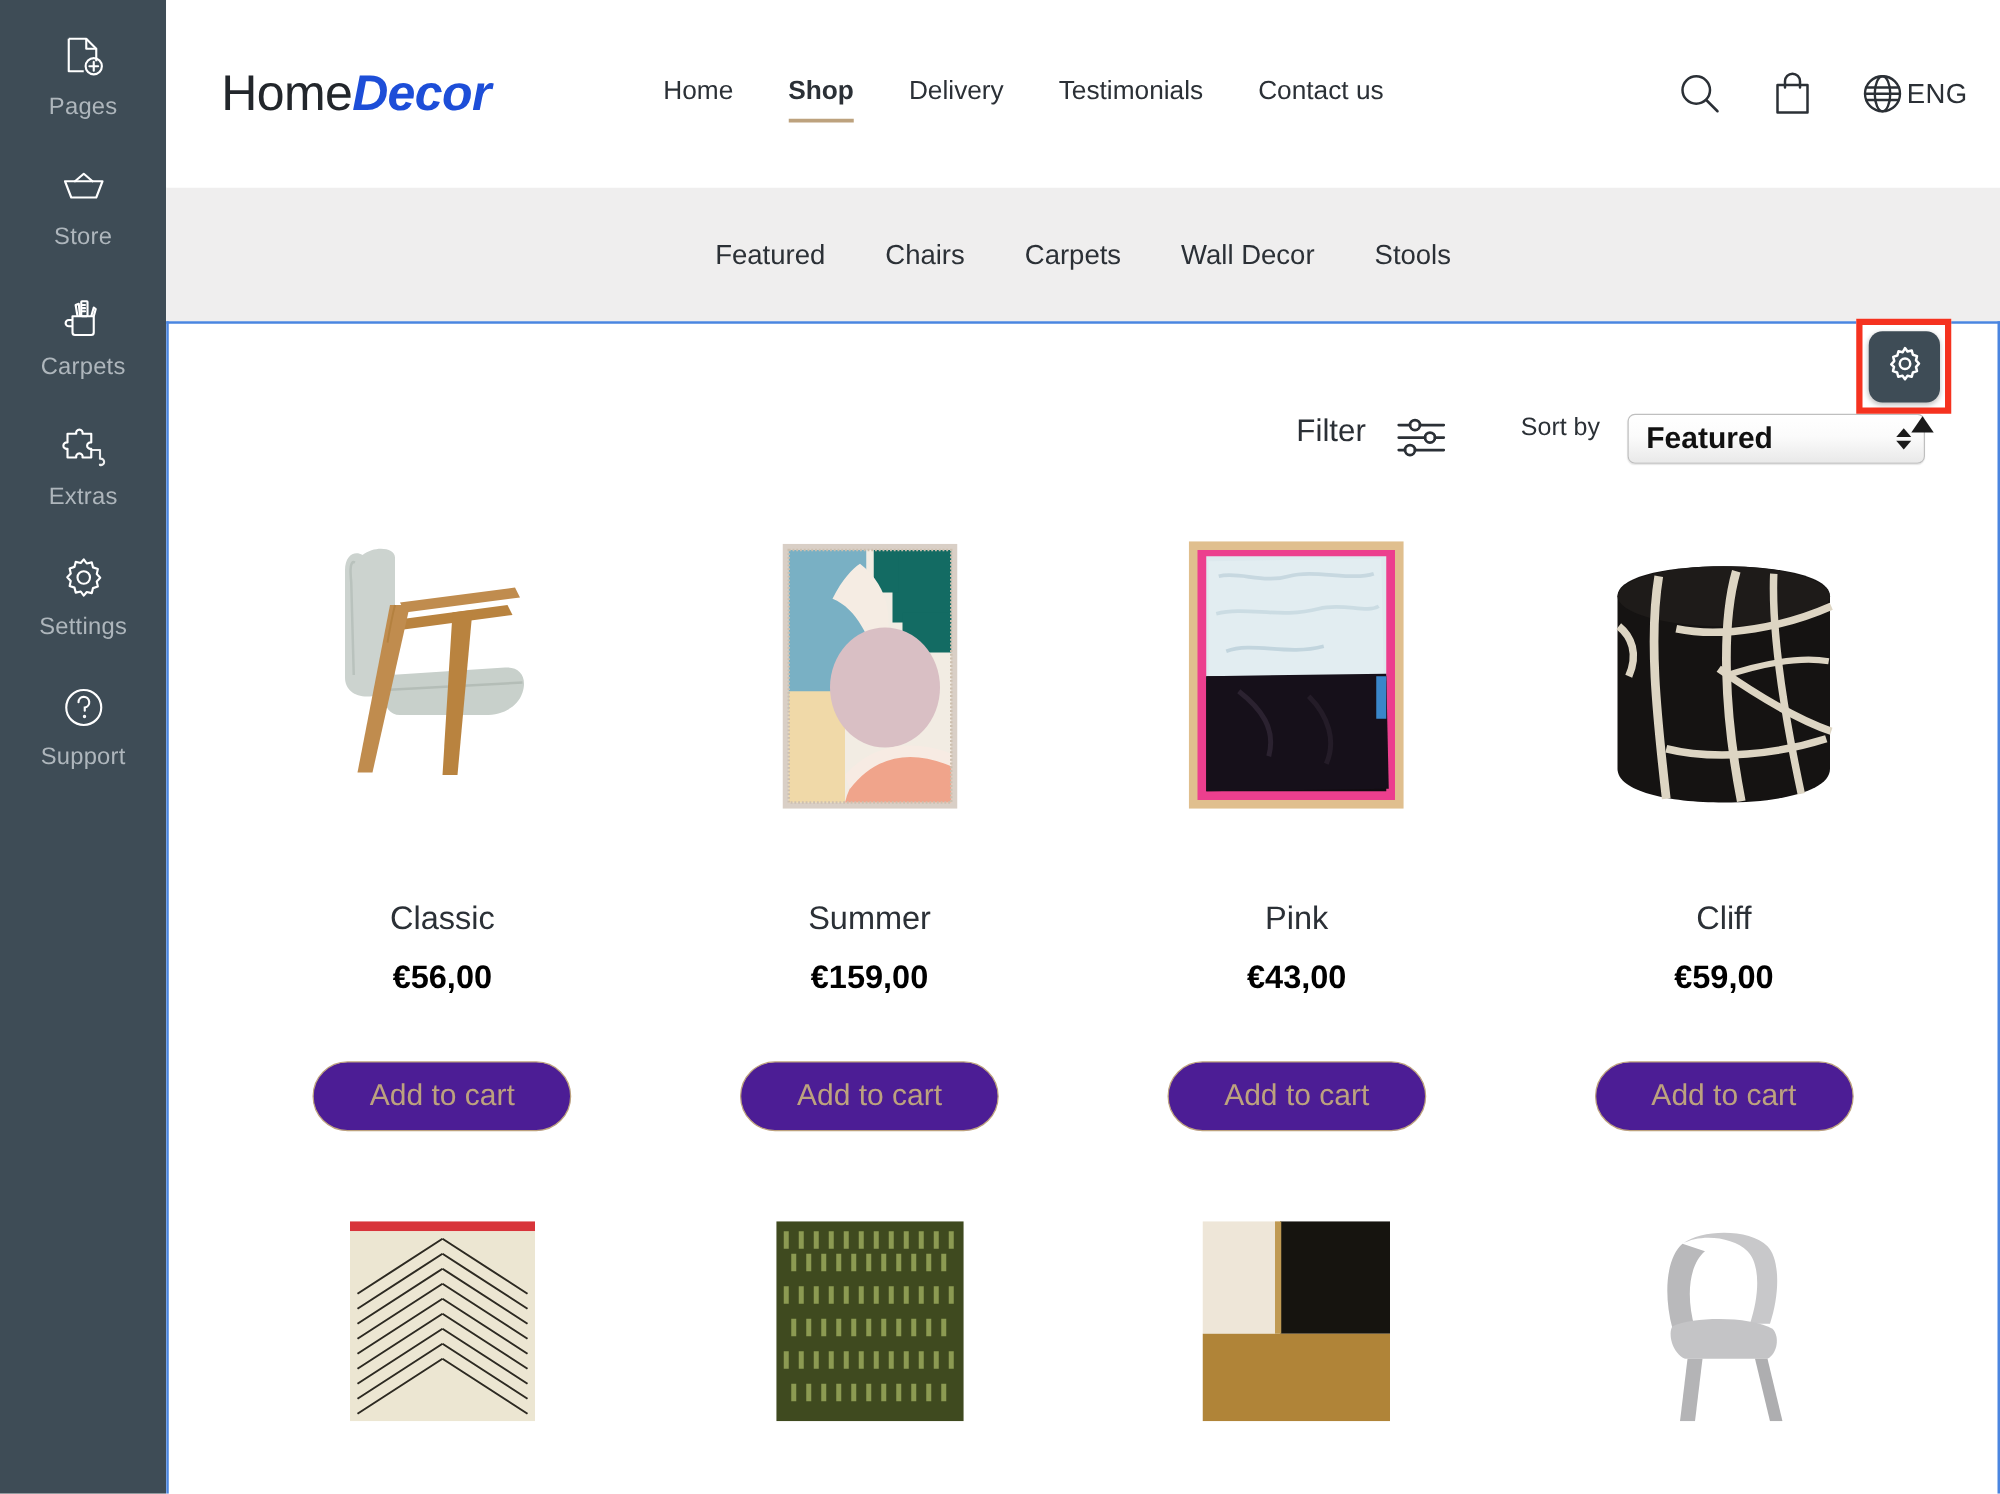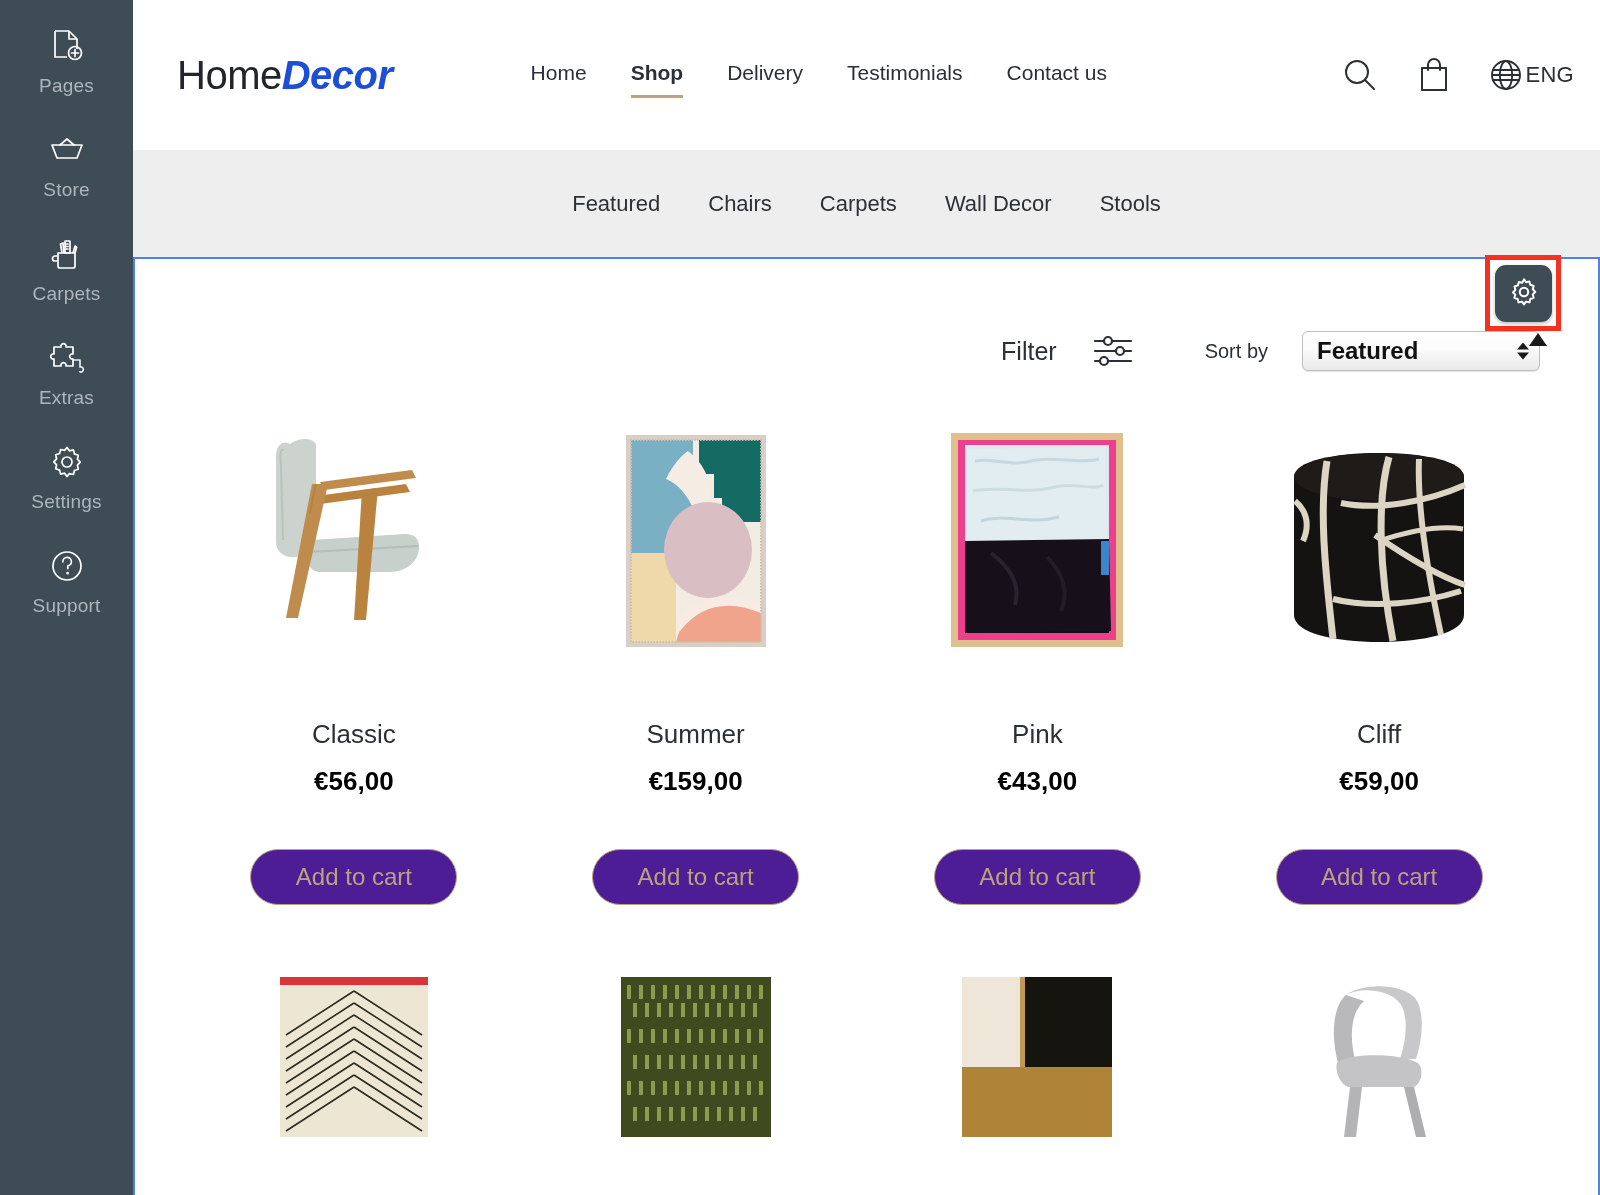--- a/index.html
+++ b/index.html
@@ -77,22 +77,22 @@
     position: relative;
     height: 938px;
     border: 2px solid #4a85e0;
     border-bottom: none;
     background: #fff;
     overflow: hidden;
   }
 
   
   .filter-row {
-    display: flex; align-items: center; justify-content: flex-end;
-    gap: 34px; padding: 72px 58px 0 0;
+    display: flex; justify-content: flex-end;
+    gap: 22px; padding: 72px 58px 0 0;
   }
   .filter-label { font-size: 25px; color: #2b3036; }
   .filter-icon { cursor: pointer; display:flex; }
   .sortby-label { font-size: 20px; color: #2b3036; margin-left: 36px; }
   .sort-select {
     position: relative;
     width: 238px; height: 40px;
     border: 1px solid #bfbfbf;
     border-radius: 6px;
     background: linear-gradient(to bottom, #ffffff 0%, #fbfbfb 45%, #e9e9e9 100%);

